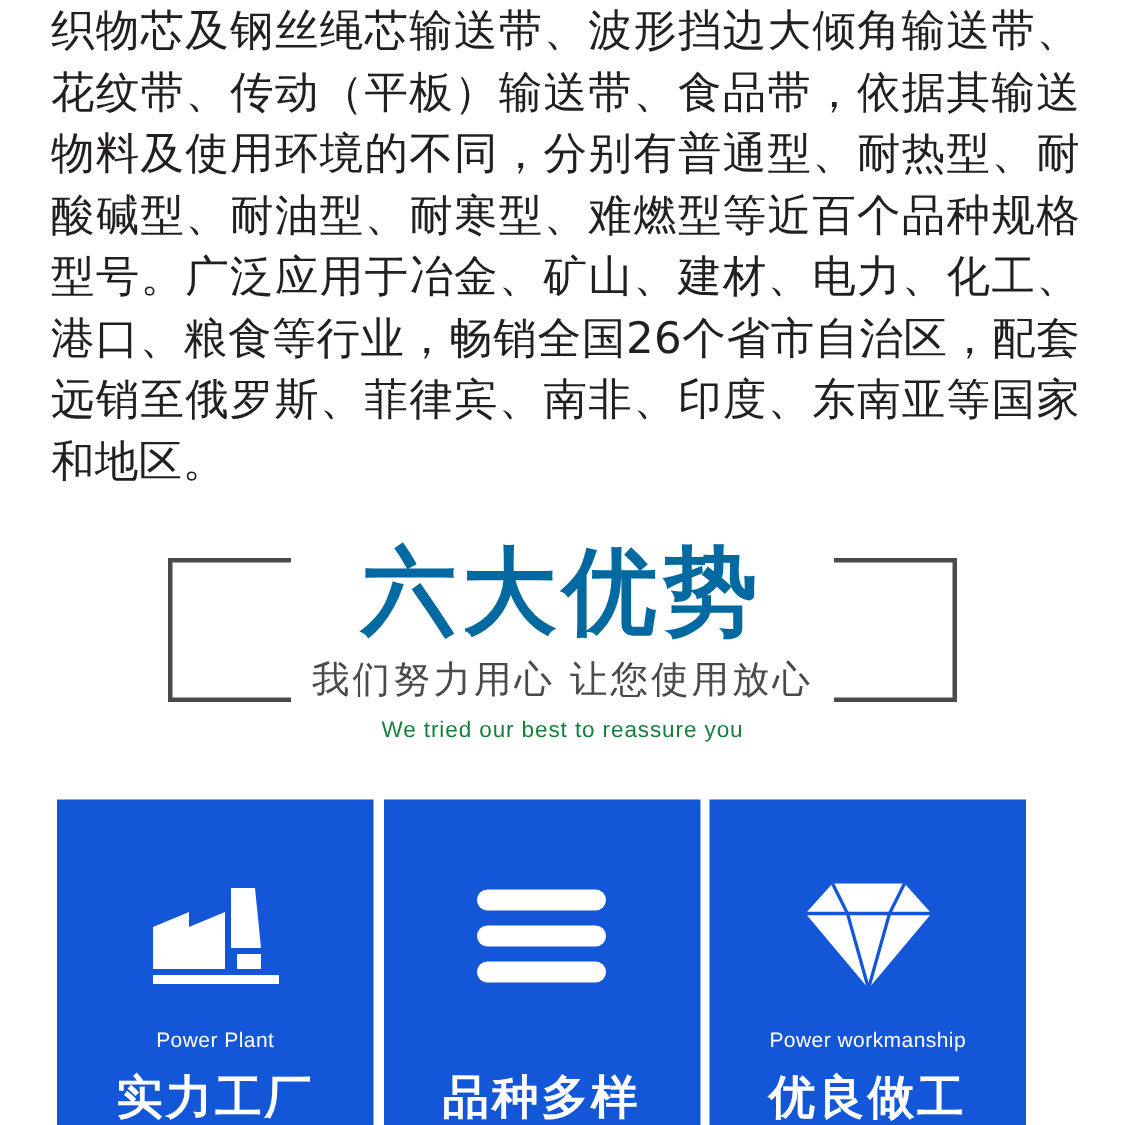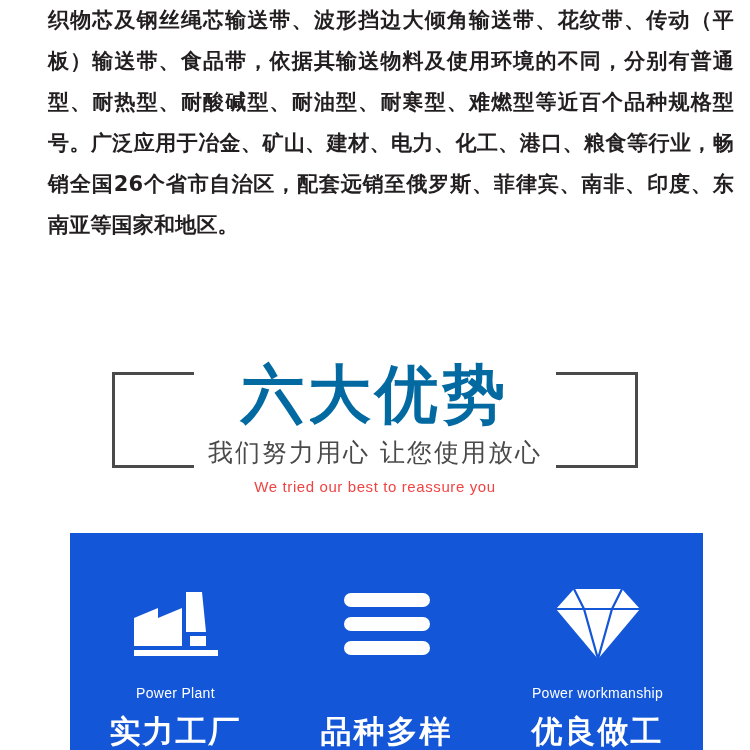--- a/index.html
+++ b/index.html
@@ -11,30 +11,29 @@
     height: 750px;
     background: #ffffff;
     font-family: "Liberation Sans", sans-serif;
     overflow: hidden;
     position: relative;
   }
 
   
   .intro {
     position: absolute;
-    left: 48px;
+    left: 34px;
     top: 0px;
     width: 686px;
-    font-size: 21px;
+    font-size: 29px;
     line-height: 41px;
     color: #231f20;
     letter-spacing: 0.2px;
     text-align: justify;
     font-family: "DejaVu Sans", "Liberation Sans", sans-serif;
-    font-weight: bold;
   }
 
   
   .heading-block {
     position: absolute;
     left: 0;
     top: 330px;
     width: 750px;
     height: 180px;
   }
@@ -80,32 +79,32 @@
     letter-spacing: 2px;
     font-family: "DejaVu Sans", "Liberation Sans", sans-serif;
   }
   .subtitle-en {
     position: absolute;
     left: 0;
     top: 148px;
     width: 750px;
     text-align: center;
     font-size: 15px;
-    color: #ef4444;
+    color: #15803d;
     letter-spacing: 0.6px;
   }
 
   
   .cards {
     position: absolute;
     left: 38px;
     top: 533px;
     width: 646px;
     display: flex;
-    margin-left: 32px;
+    justify-content: space-between;
   }
   .card {
     width: 211px;
     height: 217px;
     background: #1356d8;
     position: relative;
     overflow: hidden;
   }
   .card-icon {
     position: absolute;

